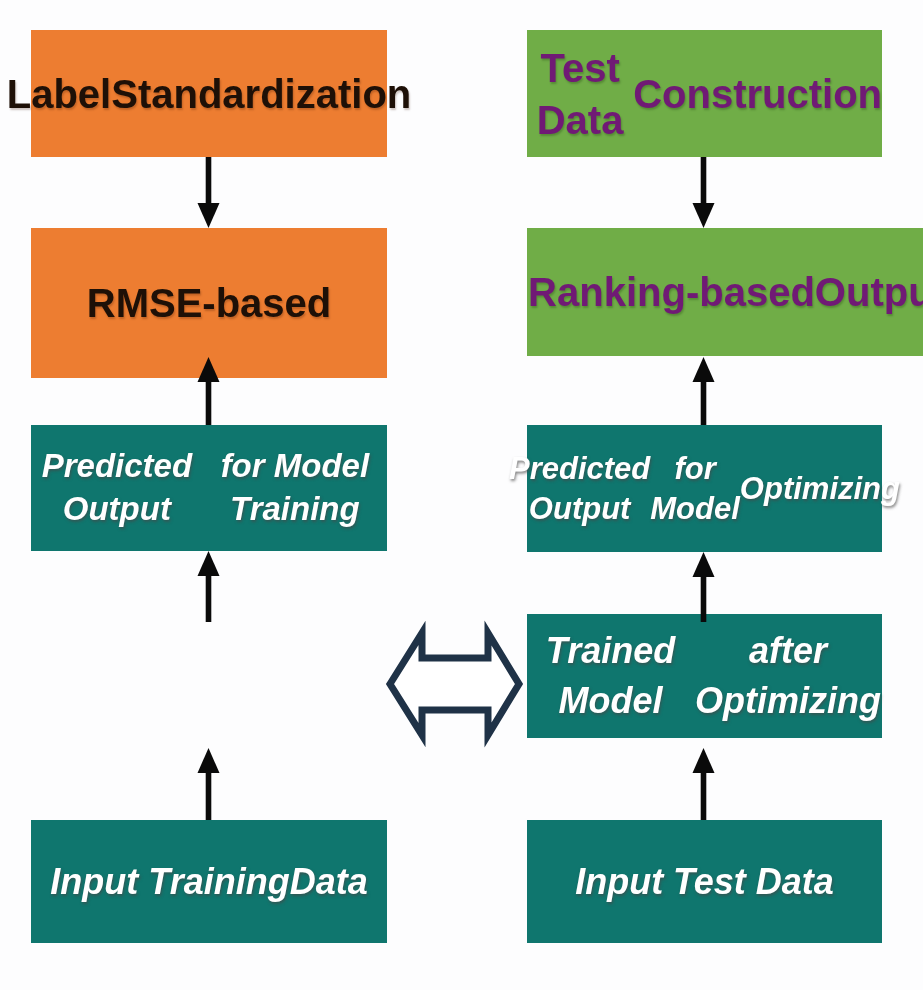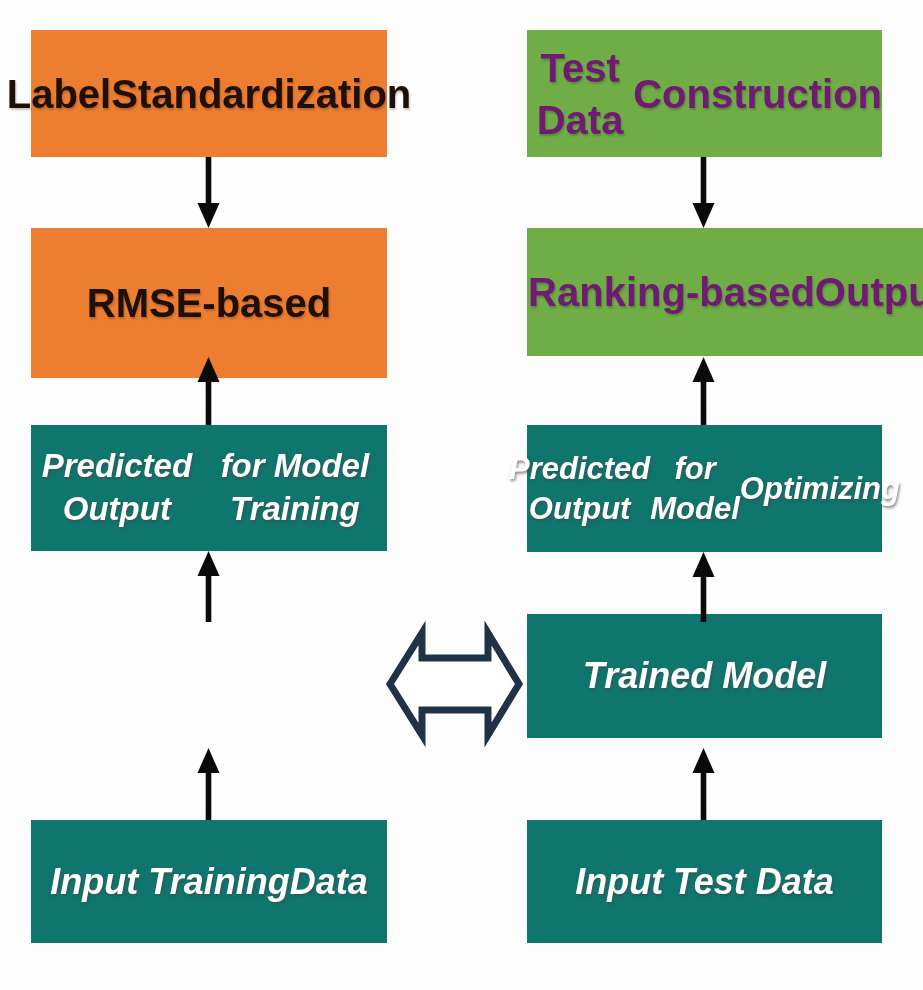--- a/index.html
+++ b/index.html
@@ -94,20 +94,21 @@
   </div>
 
   <div class="box gray fs-mid3" style="left:527px; top:425px; width:355px; height:127px;">
     <span class="line">Predicted Output</span>
     <span class="line">for Model</span>
     <span class="line">Optimizing</span>
   </div>
 
   <div class="box gray fs-big" style="left:527px; top:606px; width:355px; height:124px;margin-top:8px;">
     <span class="line">Trained Model</span>
+    <span class="line">after Optimizing</span>
   </div>
 
   <div class="box gray fs-big" style="left:527px; top:820px; width:355px; height:123px;">
     <span class="line">Input Test Data</span>
   </div>
 
   <svg class="varrow" style="left:195px; top:157px;" width="27" height="71" viewBox="0 0 27 71">
     <rect x="10.7" y="0" width="5.6" height="49" fill="#0a0a0a"></rect>
     <polygon points="13.5,71 2.5,46 24.5,46" fill="#0a0a0a"></polygon>
   </svg>

